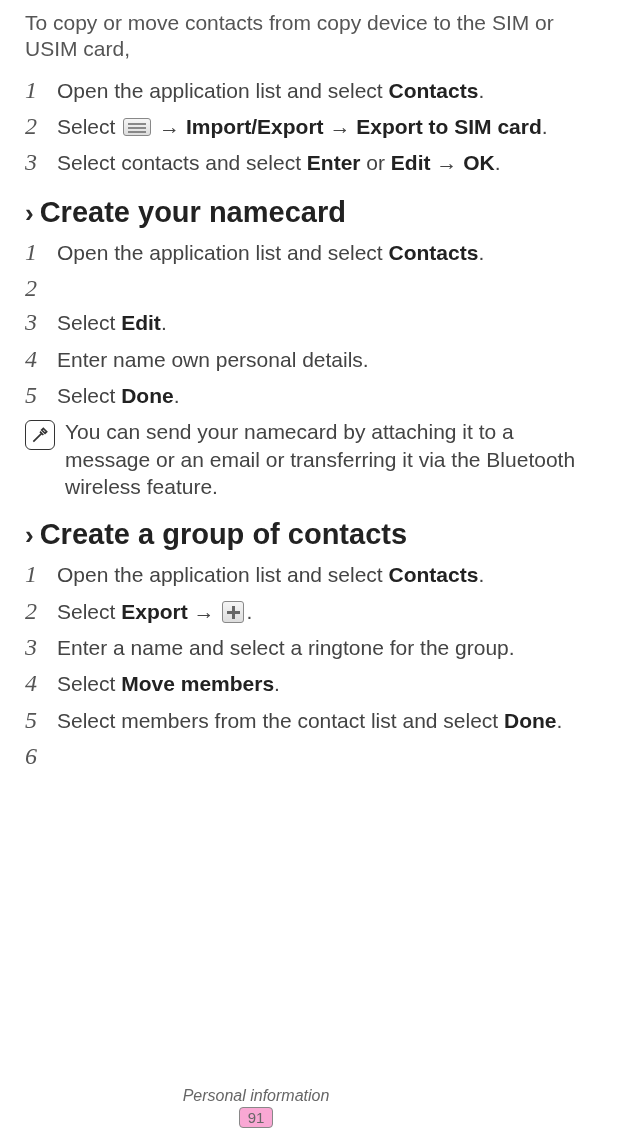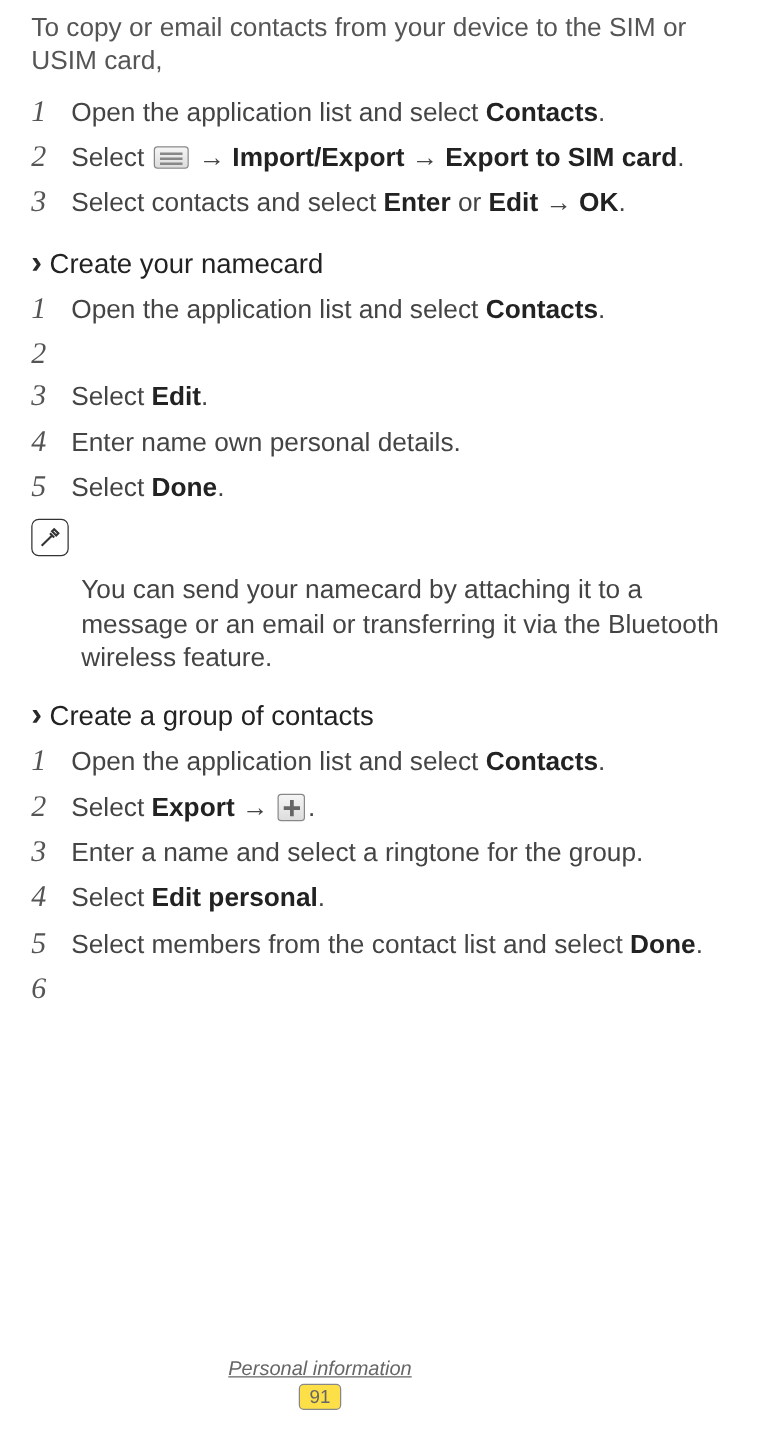--- a/index.html
+++ b/index.html
@@ -47,22 +47,22 @@
     margin: 18px 0 10px 0;
   }
   .chev {
     font-size: 26px;
     font-weight: 800;
     color: #2a2a2a;
     margin-right: 6px;
     line-height: 1;
   }
   .heading-text {
-    font-size: 22px;
-    font-weight: 400;
+    font-size: 29px;
+    font-weight: 700;
     color: #222;
   }
   .icon-menu {
     display: inline-block;
     width: 28px;
     height: 18px;
     border: 1px solid #888;
     border-radius: 3px;
     vertical-align: -2px;
     position: relative;
@@ -113,48 +113,46 @@
     align-items: center;
     justify-content: center;
     margin-top: 2px;
   }
   .note-icon svg { width: 20px; height: 20px; }
   .note-text {
     font-size: 21px;
     line-height: 1.3;
     color: #444;
     font-weight: 300;
-    margin-top: 45px;
   }
   .footer {
     position: absolute;
     bottom: 18px;
     left: 0;
     width: 512px;
     text-align: center;
     font-style: italic;
     color: #666;
     font-size: 16px;
-    text-decoration: underline;
   }
   .page-num {
     display: inline-block;
     margin-top: 2px;
     border: 1px solid #888;
     border-radius: 4px;
     padding: 1px 8px;
     font-style: normal;
     font-size: 15px;
-    background: #fde047;
+    background: #f9a8d4;
   }
 </style>
 </head>
 <body>
 
-<p class="intro">To copy or email contacts from your device to the SIM or USIM card,</p>
+<p class="intro">To copy or move contacts from copy device to the SIM or USIM card,</p>
 
 <div>
     <div class="step">
       <div class="step-num">1</div>
       <div class="step-body">Open the application list and select <span class="b">Contacts</span>.</div>
     </div>
     <div class="step">
       <div class="step-num">2</div>
       <div class="step-body">Select <span class="icon-menu"></span> <span class="arrow">→</span> <span class="b">Import/Export</span> <span class="arrow">→</span> <span class="b">Export to SIM card</span>.</div>
     </div>
@@ -215,21 +213,21 @@
     <div class="step">
       <div class="step-num">2</div>
       <div class="step-body">Select <span class="b">Export</span> <span class="arrow">→</span> <span class="icon-plus"></span>.</div>
     </div>
     <div class="step">
       <div class="step-num">3</div>
       <div class="step-body">Enter a name and select a ringtone for the group.</div>
     </div>
     <div class="step">
       <div class="step-num">4</div>
-      <div class="step-body">Select <span class="b">Edit personal</span>.</div>
+      <div class="step-body">Select <span class="b">Move members</span>.</div>
     </div>
     <div class="step">
       <div class="step-num">5</div>
       <div class="step-body">Select members from the contact list and select <span class="b">Done</span>.</div>
     </div>
     <div class="step">
       <div class="step-num">6</div>
     </div>
   </div>
 

